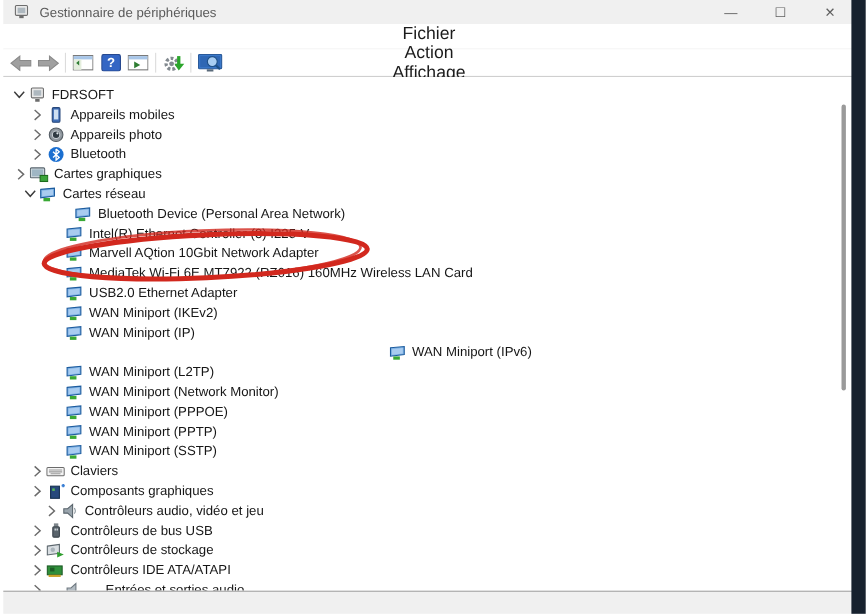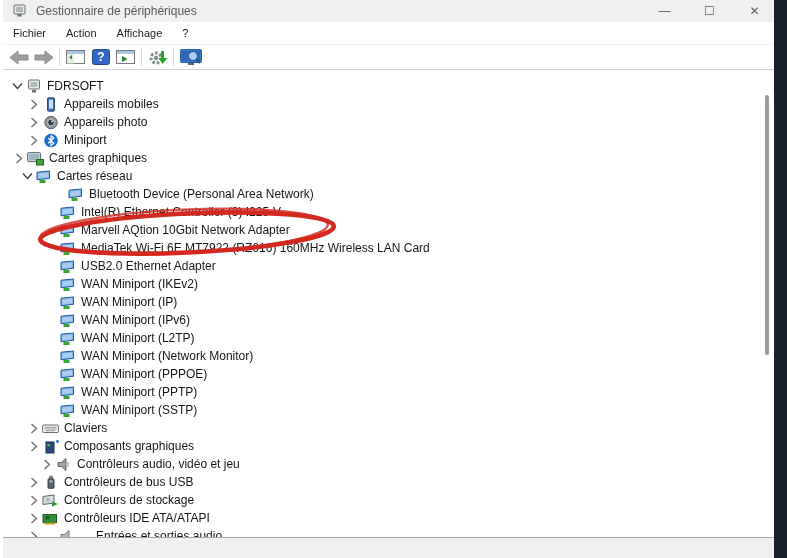--- a/index.html
+++ b/index.html
@@ -11,22 +11,22 @@
 
   .window { position:absolute; left:3px; top:0; width:774px; height:456px; background:#fff; }
 
   .titlebar { height:22px; background:#f0f0f0; display:flex; align-items:center; padding-left:9px; }
   .app-icon { width:15px; height:14px; position:relative; flex:0 0 15px; }
   .title-text { font-size:12px; color:#5a5a5a; margin-left:9px; }
   .win-controls { margin-left:auto; display:flex; height:100%; }
   .win-btn { width:45px; height:22px; display:flex; align-items:center; justify-content:center;
              font-size:12px; color:#5f5f5f; cursor:default; }
 
-  .menubar { height:23px; background:#ffffff; display:flex; align-items:center; font-size:11px;
-             color:#1b1b1b; border-bottom:1px solid #f2f2f2; }
+  .menubar { height:23px; background:#ffffff; display:flex; align-items:center; font-size:16px;
+             color:#1b1b1b; border-bottom:1px solid #f2f2f2;flex-direction:column; }
   .menu-item { padding:0 10px; height:100%; display:flex; align-items:center; }
 
   .toolbar { height:25px; background:#ffffff; display:flex; align-items:center; padding-left:3px;
              border-bottom:1px solid #cfcfcf; }
   .tb-btn { width:25px; height:23px; display:flex; align-items:center; justify-content:center; }
   .tb-sep { width:1px; height:18px; background:#dcdcdc; margin:0 3px; }
 
   .tree { position:relative; height:467px; overflow:hidden; padding-top:7px; background:#fff; }
   .tree-row { height:18px; display:flex; align-items:center; font-size:12px; color:#161616;
               white-space:nowrap; }
@@ -182,21 +182,21 @@
             <svg width="8" height="11" viewBox="0 0 8 11">
               <polyline points="1.5,1 6.5,5.5 1.5,10" fill="none" stroke="#6b6b6b" stroke-width="1.3"></polyline>
             </svg>
           </span>
     <span class="tree-icon">
             <svg width="16" height="15" viewBox="0 0 16 15">
               <circle cx="8" cy="7.5" r="6.8" fill="#1b6fd0"></circle>
               <path d="M8 2.5 L8 12.5 L10.8 10.2 L5.2 5 M5.2 10.2 L10.8 5 L8 2.5" stroke="#ffffff" fill="none" stroke-width="1.2"></path>
             </svg>
           </span>
-    <span class="tree-label">Miniport</span>
+    <span class="tree-label">Bluetooth</span>
   </div>
 
   <div class="tree-row" style="padding-left: 8px;">
     <span class="chevron">
             <svg width="8" height="11" viewBox="0 0 8 11">
               <polyline points="1.5,1 6.5,5.5 1.5,10" fill="none" stroke="#6b6b6b" stroke-width="1.3"></polyline>
             </svg>
           </span>
     <span class="tree-icon">
             <svg width="17" height="15" viewBox="0 0 17 15">
@@ -301,21 +301,21 @@
     <span class="tree-icon">
             <svg width="17" height="15" viewBox="0 0 17 15">
               <polygon points="2,3.2 14.5,2 14.5,9.3 2,10.8" fill="#7fb2e5" stroke="#1d5c9e"></polygon>
               <polygon points="3.3,4.4 13.2,3.4 13.2,8.3 3.3,9.4" fill="#a9ccf0"></polygon>
               <rect x="4.5" y="11" width="6" height="3" fill="#39a935"></rect>
             </svg>
           </span>
     <span class="tree-label">WAN Miniport (IP)</span>
   </div>
 
-  <div class="tree-row" style="padding-left: 40px;">
+  <div class="tree-row" style="padding-left: 40px; justify-content: center;">
     <span class="chevron"></span>
     <span class="tree-icon">
             <svg width="17" height="15" viewBox="0 0 17 15">
               <polygon points="2,3.2 14.5,2 14.5,9.3 2,10.8" fill="#7fb2e5" stroke="#1d5c9e"></polygon>
               <polygon points="3.3,4.4 13.2,3.4 13.2,8.3 3.3,9.4" fill="#a9ccf0"></polygon>
               <rect x="4.5" y="11" width="6" height="3" fill="#39a935"></rect>
             </svg>
           </span>
     <span class="tree-label">WAN Miniport (IPv6)</span>
   </div>

